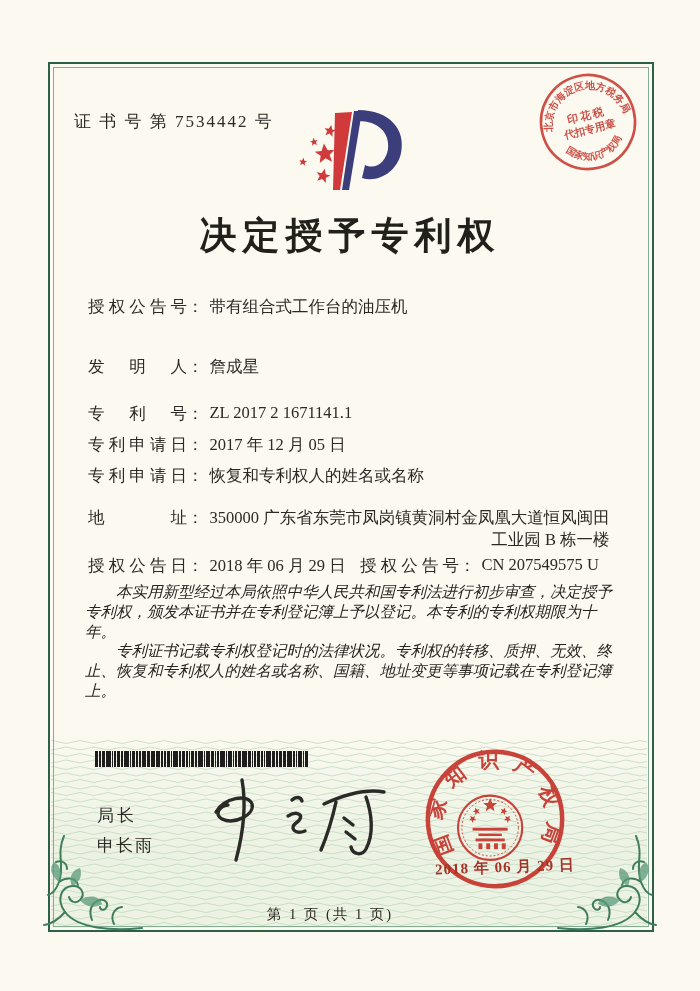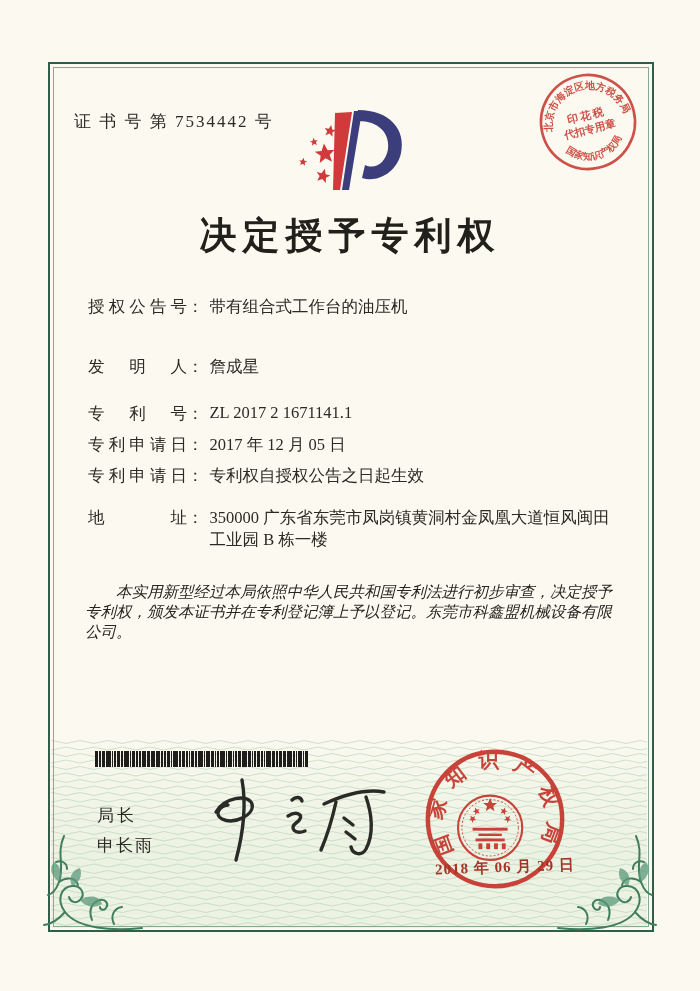--- a/index.html
+++ b/index.html
@@ -21,21 +21,21 @@
   .logo{position:absolute;left:288px;top:100px;width:132px;height:102px;z-index:4;}
 
   .tax-stamp{position:absolute;left:538px;top:72px;width:100px;height:100px;z-index:5;transform:rotate(-14deg);opacity:.85;}
 
   .title{position:absolute;left:0;top:211px;width:100%;text-align:center;font-size:37px;font-weight:700;letter-spacing:6px;color:#21201a;z-index:4;}
 
   .fields{position:absolute;left:88px;top:0;width:540px;z-index:4;font-size:16.5px;}
   .frow{position:absolute;left:0;white-space:nowrap;}
   .f-label{display:inline-block;width:99px;text-align:justify;text-align-last:justify;vertical-align:top;}
   .f-colon{display:inline-block;margin-right:6px;vertical-align:top;}
-  .f-value{display:inline-block;vertical-align:top;white-space:pre-line;max-width:420px;}
+  .f-value{display:inline-block;vertical-align:top;white-space:pre-line;max-width:420px;text-align:right;}
   .frow.r1{top:296px}.frow.r2{top:356px}.frow.r3{top:403px}.frow.r4{top:434px}
   .frow.r5{top:465px}.frow.r6{top:507px}.frow.r7{top:555px}
   .fcol2{position:absolute;left:272px;top:0;white-space:nowrap;}
 
   .legal{position:absolute;left:85px;top:582px;width:533px;z-index:4;font-size:15.5px;line-height:19.8px;font-style:italic;color:#262520;}
   .legal p{margin:0;text-indent:2em;}
 
   .barcode{position:absolute;left:95px;top:751px;height:16px;z-index:4;font-size:0;line-height:0;}
   .barcode span{display:inline-block;height:16px;background:#1e1d1b;margin-right:1px;vertical-align:top;}
 
@@ -175,32 +175,39 @@
     <div class="frow r2">
       <span class="f-label">发明人</span><span class="f-colon">：</span><span class="f-value">詹成星</span>
     </div>
     <div class="frow r3">
       <span class="f-label">专利号</span><span class="f-colon">：</span><span class="f-value">ZL 2017 2 1671141.1</span>
     </div>
     <div class="frow r4">
       <span class="f-label">专利申请日</span><span class="f-colon">：</span><span class="f-value">2017 年 12 月 05 日</span>
     </div>
     <div class="frow r5">
-      <span class="f-label">专利申请日</span><span class="f-colon">：</span><span class="f-value">专利权自授权公告之日起生效</span>
+      <span class="f-label">专利申请日</span><span class="f-colon">：</span><span class="f-value">恢复和专利权人的姓名或名称</span>
     </div>
     <div class="frow r6">
       <span class="f-label">地址</span><span class="f-colon">：</span><span class="f-value">350000 广东省东莞市凤岗镇黄洞村金凤凰大道恒风闽田
 工业园 B 栋一楼</span>
     </div>
     <div class="frow r7">
+      <span>
+        <span class="f-label">授权公告日</span><span class="f-colon">：</span><span class="f-value">2018 年 06 月 29 日</span>
+      </span>
+      <span class="fcol2">
+        <span class="f-label">授权公告号</span><span class="f-colon">：</span><span class="f-value">CN 207549575 U</span>
+      </span>
     </div>
   </div>
 
   <div class="legal">
-    <p>本实用新型经过本局依照中华人民共和国专利法进行初步审查，决定授予专利权，颁发本证书并在专利登记簿上予以登记。东莞市科鑫盟机械设备有限公司。</p>
+    <p>本实用新型经过本局依照中华人民共和国专利法进行初步审查，决定授予专利权，颁发本证书并在专利登记簿上予以登记。本专利的专利权期限为十年。</p>
+    <p>专利证书记载专利权登记时的法律状况。专利权的转移、质押、无效、终止、恢复和专利权人的姓名或名称、国籍、地址变更等事项记载在专利登记簿上。</p>
   </div>
 
   <div class="barcode" id="barcode"><span style="width: 3.2px;"></span><span style="width: 1.6px;"></span><span style="width: 3.2px;"></span><span style="width: 4.8px;"></span><span style="width: 1.6px;"></span><span style="width: 1.6px;"></span><span style="width: 3.2px;"></span><span style="width: 1.6px;"></span><span style="width: 4.8px;"></span><span style="width: 1.6px;"></span><span style="width: 3.2px;"></span><span style="width: 1.6px;"></span><span style="width: 1.6px;"></span><span style="width: 4.8px;"></span><span style="width: 3.2px;"></span><span style="width: 3.2px;"></span><span style="width: 4.8px;"></span><span style="width: 1.6px;"></span><span style="width: 1.6px;"></span><span style="width: 3.2px;"></span><span style="width: 1.6px;"></span><span style="width: 4.8px;"></span><span style="width: 1.6px;"></span><span style="width: 3.2px;"></span><span style="width: 1.6px;"></span><span style="width: 1.6px;"></span><span style="width: 3.2px;"></span><span style="width: 1.6px;"></span><span style="width: 4.8px;"></span><span style="width: 1.6px;"></span><span style="width: 3.2px;"></span><span style="width: 3.2px;"></span><span style="width: 1.6px;"></span><span style="width: 1.6px;"></span><span style="width: 4.8px;"></span><span style="width: 1.6px;"></span><span style="width: 3.2px;"></span><span style="width: 1.6px;"></span><span style="width: 1.6px;"></span><span style="width: 3.2px;"></span><span style="width: 4.8px;"></span><span style="width: 3.2px;"></span><span style="width: 1.6px;"></span><span style="width: 1.6px;"></span><span style="width: 3.2px;"></span><span style="width: 1.6px;"></span><span style="width: 1.6px;"></span><span style="width: 4.8px;"></span><span style="width: 3.2px;"></span><span style="width: 1.6px;"></span><span style="width: 3.2px;"></span><span style="width: 3.2px;"></span><span style="width: 4.8px;"></span><span style="width: 1.6px;"></span><span style="width: 1.6px;"></span><span style="width: 3.2px;"></span><span style="width: 1.6px;"></span><span style="width: 3.2px;"></span></div>
 
   <div class="director-label">局长</div>
   <div class="director-name">申长雨</div>
 
   <svg class="signature" viewBox="0 0 200 96" xmlns="http://www.w3.org/2000/svg">
     <g fill="none" stroke="#2a2a26" stroke-width="3.4" stroke-linecap="round">
       <path d="M20,40 C28,26 52,21 56,32 C59,43 38,53 26,47 C18,43 23,34 32,33"></path>
@@ -238,14 +245,15 @@
       <rect x="58" y="90" width="24" height="2.5"></rect>
       <rect x="55" y="95" width="30" height="3"></rect>
       <rect x="58" y="100" width="4" height="6"></rect>
       <rect x="66" y="100" width="4" height="6"></rect>
       <rect x="74" y="100" width="4" height="6"></rect>
       <rect x="82" y="100" width="4" height="6"></rect>
     </g>
   </svg>
   <div class="seal-date">2018 年 06 月 29 日</div>
 
+  <div class="footer">第 1 页 (共 1 页)</div>
 
 </div>
 
 </body></html>

